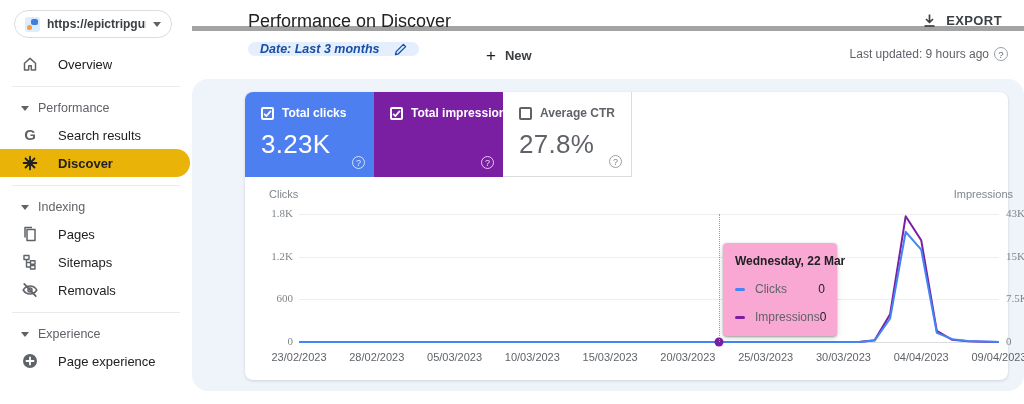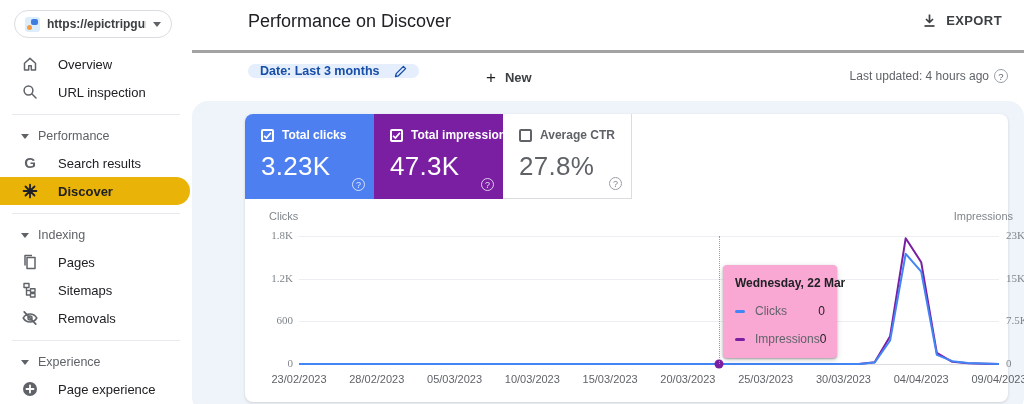--- a/index.html
+++ b/index.html
@@ -20,27 +20,27 @@
   .nav-item { height:28px; display:flex; align-items:center; gap:19px; padding-left:21px; font-size:13px; color:#202124; cursor:pointer; }
   .nav-item .ic { width:18px; height:18px; display:flex; align-items:center; justify-content:center; flex:0 0 auto; }
   .nav-item.selected { background:#eab308; border-radius:0 16px 16px 0; width:190px; font-weight:bold; }
   .nav-item .glabel { font-size:15px; font-weight:bold; color:#5f6368; line-height:18px; }
   .nav-sec { height:26px; display:flex; align-items:center; gap:9px; padding-left:21px; font-size:12.5px; color:#5f6368; cursor:pointer; }
   .nav-sec .tri { width:0; height:0; border-left:4px solid transparent; border-right:4px solid transparent; border-top:5px solid #5f6368; }
   .nav-div { border-top:1px solid #e8eaed; margin:8px 12px; }
 
   
   .main { position:absolute; left:192px; top:0; width:832px; height:404px; }
-  .title-row { height:53px; background:#fff; border-bottom:3px solid #a3a3a3; position:relative; }
+  .title-row { height:31px; background:#fff; border-bottom:5px solid #a3a3a3; position:relative; }
   .page-title { position:absolute; left:56px; top:11px; font-size:18px; font-weight:400; color:#202124; }
   .export-btn { position:absolute; right:16px; top:9px; display:flex; align-items:center; gap:9px; color:#3c4043;
     font-size:13px; font-weight:bold; letter-spacing:.4px; cursor:pointer; padding:4px 6px; }
   .toolbar { height:48px; background:#fff; position:relative; }
   .chip { position:absolute; left:56px; top:11px; height:14px; background:#e4eefd; border-radius:13px; display:flex;
-    align-items:center; gap:15px; padding:0 12px; font-size:12.5px; font-weight:bold; color:#174ea6; cursor:pointer; }
+    align-items:center; gap:15px; padding:0 12px; font-size:12.5px; font-weight:bold; color:#174ea6; cursor:pointer;font-style:italic; }
   .new-btn { position:absolute; left:288px; top:11px; height:26px; display:flex; align-items:center; gap:9px;
     font-size:13px; font-weight:bold; color:#3c4043; cursor:pointer; padding:0 6px; }
   .new-btn .plus { font-size:17px; font-weight:400; color:#202124; line-height:17px; }
   .last-updated { position:absolute; right:16px; top:16px; display:flex; align-items:center; gap:5px; font-size:12px; color:#5f6368; }
   .qmark { width:14px; height:14px; border:1px solid #9aa0a6; border-radius:50%; font-size:9.5px; color:#5f6368;
     display:inline-flex; align-items:center; justify-content:center; }
 
   
   .content { height:312px; background:#eff3fa; padding:13px 0 0 53px;border-radius:16px; }
   .panel { width:763px; height:288px; background:#fff; border-radius:8px; box-shadow:0 1px 3px rgba(60,64,67,.18); position:relative; }
@@ -100,29 +100,20 @@
 
   <div class="nav">
     <div class="nav-item">
       <span class="ic">
         <svg class="icn" width="18" height="18" viewBox="0 0 18 18">
             <path d="M3.5 8.2 9 3.4l5.5 4.8V15h-4.2v-4.2H7.7V15H3.5z" fill="none" stroke="#5f6368" stroke-width="1.5" stroke-linejoin="round"></path>
           </svg>
       </span>
       <span>Overview</span>
     </div>
-    <div class="nav-item">
-      <span class="ic">
-        <svg class="icn" width="18" height="18" viewBox="0 0 18 18">
-            <circle cx="7.5" cy="7.5" r="4.4" fill="none" stroke="#5f6368" stroke-width="1.5"></circle>
-            <path d="M11 11l4 4" stroke="#5f6368" stroke-width="1.5" stroke-linecap="round"></path>
-          </svg>
-      </span>
-      <span>URL inspection</span>
-    </div>
 
     <div class="nav-div"></div>
 
     <div class="nav-sec">
       <span class="tri"></span>
       <span>Performance</span>
     </div>
     <div class="nav-item">
       <span class="ic">
           <span class="glabel">G</span>
@@ -215,21 +206,21 @@
         <svg class="icn" width="13" height="13" viewBox="0 0 13 13">
             <path d="M1.5 11.5l.7-2.9 7.2-7.2 2.2 2.2-7.2 7.2z" fill="none" stroke="#174ea6" stroke-width="1.3" stroke-linejoin="round"></path>
           </svg>
       </span>
     </div>
     <div class="new-btn">
       <span class="plus">+</span>
       <span>New</span>
     </div>
     <div class="last-updated">
-      <span>Last updated: 4 hours ago</span>
+      <span>Last updated: 9 hours ago</span>
       <span class="qmark">?</span>
     </div>
   </div>
 
   <div class="content">
     <div class="panel">
 
       <div class="metrics">
         <div class="mcard clicks">
           <div class="lab-row">
@@ -246,21 +237,20 @@
 
         <div class="mcard impressions">
           <div class="lab-row">
             <span class="cbox">
               <svg class="icn" width="9" height="9" viewBox="0 0 12 12">
                   <path d="M1.5 6.5l3 3 6-7" fill="none" stroke="#fff" stroke-width="2.2"></path>
                 </svg>
             </span>
             <span class="lab">Total impressions</span>
           </div>
-          <div class="val">47.3K</div>
           <span class="help">?</span>
         </div>
 
         <div class="mcard ctr">
           <div class="lab-row">
             <span class="cbox"></span>
             <span class="lab">Average CTR</span>
           </div>
           <div class="val">27.8%</div>
           <span class="help">?</span>
@@ -273,21 +263,21 @@
 
         <div class="gline g0"></div>
         <div class="gline g1"></div>
         <div class="gline g2"></div>
         <div class="gline g3"></div>
 
         <span class="ytick l t0">1.8K</span>
         <span class="ytick l t1">1.2K</span>
         <span class="ytick l t2">600</span>
         <span class="ytick l t3">0</span>
-        <span class="ytick r t0">23K</span>
+        <span class="ytick r t0">43K</span>
         <span class="ytick r t1">15K</span>
         <span class="ytick r t2">7.5K</span>
         <span class="ytick r t3">0</span>
 
         <svg id="series-svg" width="700" height="132" viewBox="0 0 700 132">
             <polyline points="0.0,130.0 15.6,130.0 31.1,130.0 46.7,130.0 62.2,130.0 77.8,130.0 93.3,130.0 108.9,130.0 124.4,130.0 140.0,130.0 155.6,130.0 171.1,130.0 186.7,130.0 202.2,130.0 217.8,130.0 233.3,130.0 248.9,130.0 264.4,130.0 280.0,130.0 295.6,130.0 311.1,130.0 326.7,130.0 342.2,130.0 357.8,130.0 373.3,130.0 388.9,130.0 404.4,130.0 420.0,130.0 435.6,130.0 451.1,130.0 466.7,130.0 482.2,130.0 497.8,130.0 513.3,130.0 528.9,130.0 544.4,130.0 560.0,130.0 575.6,128.3 591.1,102.2 606.7,4.2 622.2,28.2 637.8,118.9 653.3,127.8 668.9,129.2 684.4,129.7 700.0,130.0" fill="none" stroke="#7b1fa2" stroke-width="2" stroke-linejoin="round"></polyline>
             <polyline points="0.0,130.0 15.6,130.0 31.1,130.0 46.7,130.0 62.2,130.0 77.8,130.0 93.3,130.0 108.9,130.0 124.4,130.0 140.0,130.0 155.6,130.0 171.1,130.0 186.7,130.0 202.2,130.0 217.8,130.0 233.3,130.0 248.9,130.0 264.4,130.0 280.0,130.0 295.6,130.0 311.1,130.0 326.7,130.0 342.2,130.0 357.8,130.0 373.3,130.0 388.9,130.0 404.4,130.0 420.0,130.0 435.6,130.0 451.1,130.0 466.7,130.0 482.2,130.0 497.8,130.0 513.3,130.0 528.9,130.0 544.4,130.0 560.0,130.0 575.6,128.6 591.1,106.5 606.7,19.8 622.2,37.6 637.8,120.8 653.3,127.2 668.9,128.9 684.4,129.6 700.0,130.0" fill="none" stroke="#4285f4" stroke-width="2" stroke-linejoin="round"></polyline>
             <circle cx="420" cy="130" r="4.5" fill="#7b1fa2"></circle>
           </svg>
 

